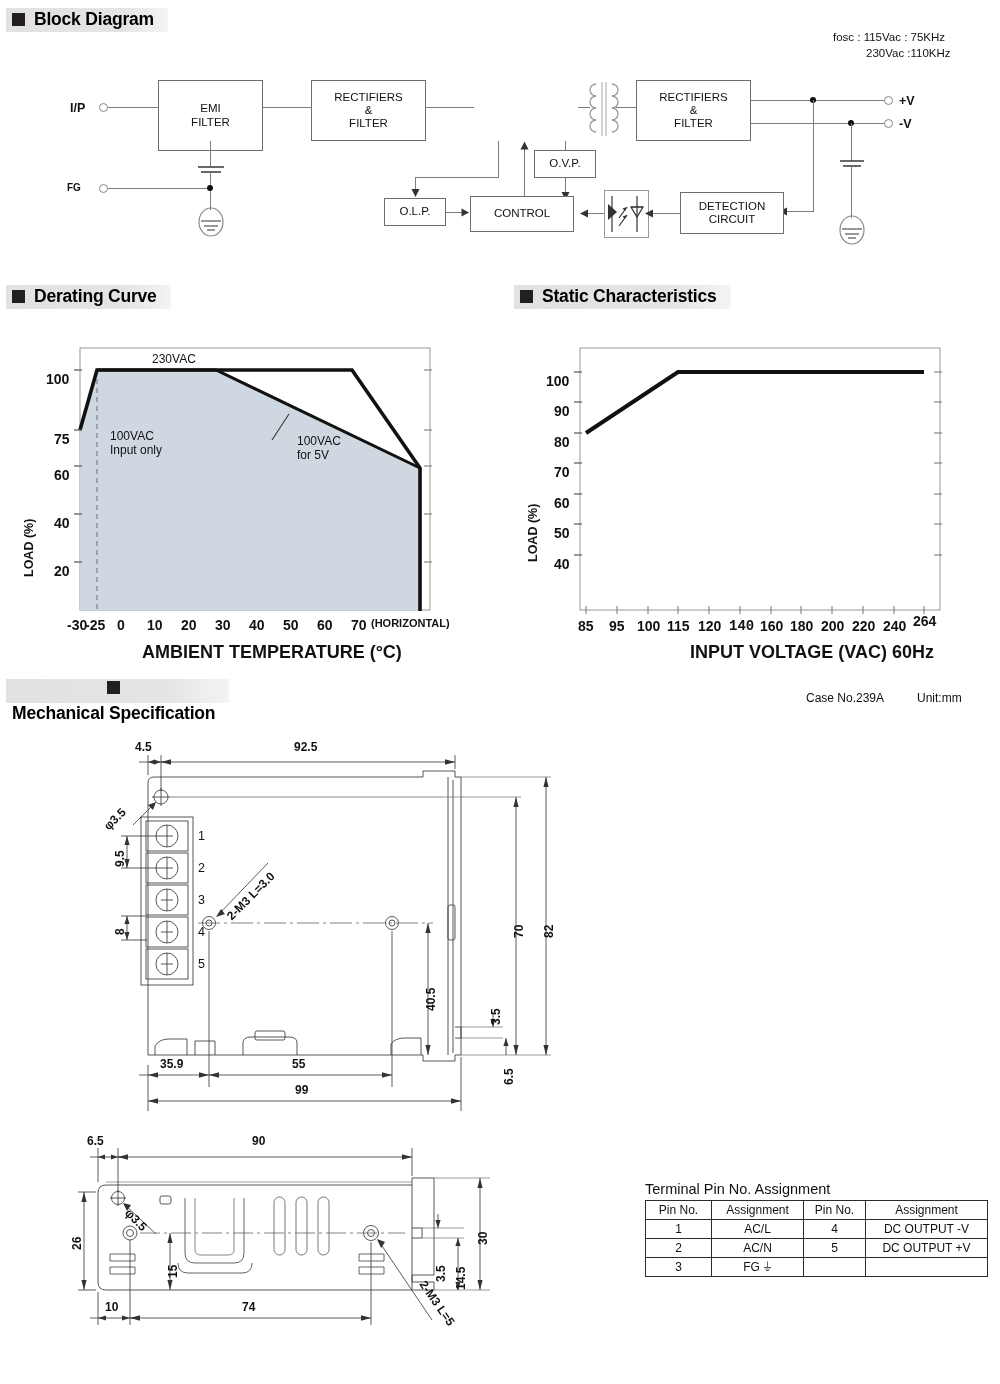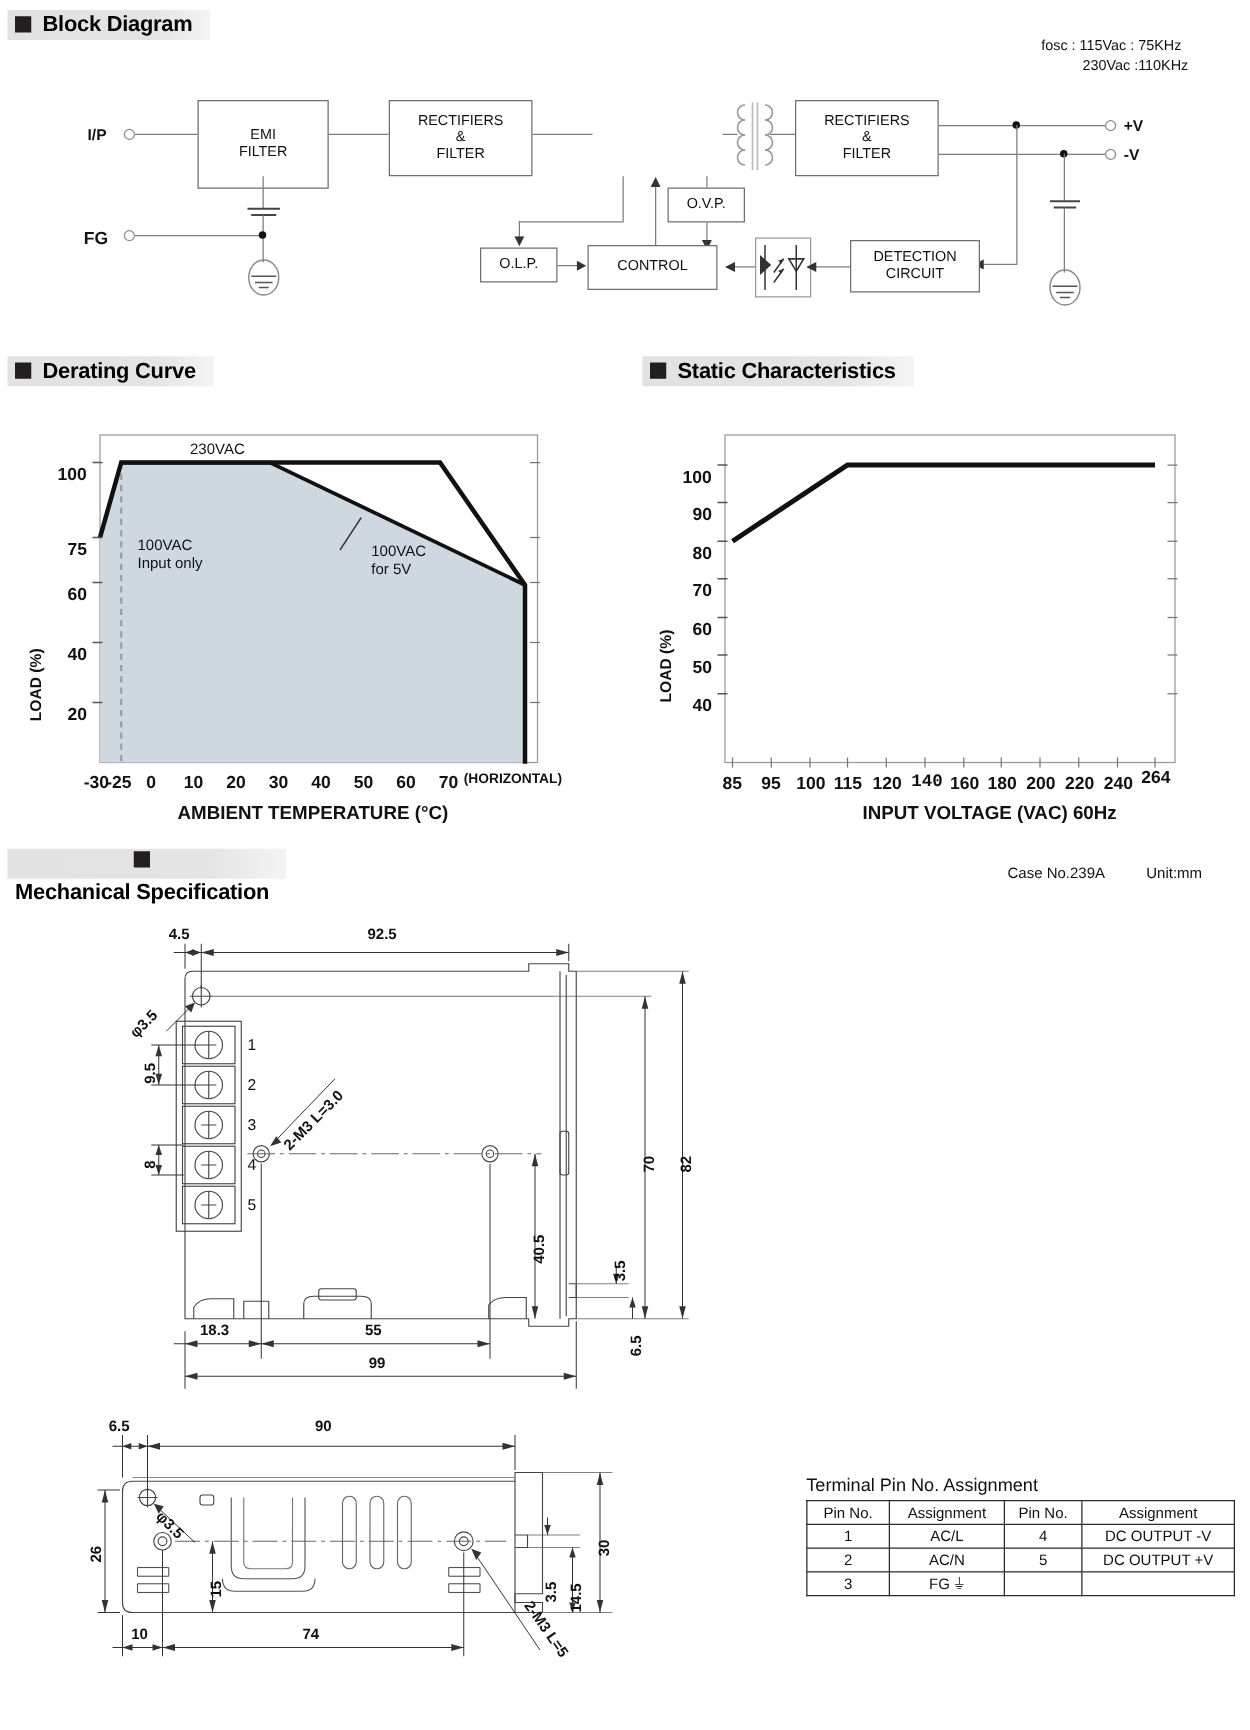--- a/index.html
+++ b/index.html
@@ -66,21 +66,21 @@
     background: #fff;
   }
   .dot {
     position: absolute; width: 6px; height: 6px;
     border-radius: 50%; background: #111;
   }
 
   
   .chart-wrap { position: absolute; }
   .axis-title {
-    position: absolute; font-size: 15px; font-weight: bold;
+    position: absolute; font-size: 18px; font-weight: bold;
     white-space: nowrap;
   }
   .ylab {
     position: absolute;
     font-size: 12.5px; font-weight: bold;
     transform: rotate(-90deg);
     transform-origin: 0 0;
     white-space: nowrap;
   }
   .tick-lbl {
@@ -126,21 +126,21 @@
 
 <div class="t" style="left:833px; top:31px; font-size:11.5px;">fosc : 115Vac : 75KHz</div>
 <div class="t" style="left:866px; top:47px; font-size:11.5px;">230Vac :110KHz</div>
 
 <div id="block-diagram">
 
   <div class="t bold" style="left:70px; top:101px; font-size:12.5px;">I/P</div>
   <div class="term" style="left:99px; top:103px;"></div>
   <div class="wire h" style="left:108px; top:107px; width:50px;"></div>
 
-  <div class="t bold" style="left:67px; top:182px; font-size:14px;">FG</div>
+  <div class="t bold" style="left:67px; top:182px; font-size:10px;">FG</div>
   <div class="term" style="left:99px; top:184px;"></div>
   <div class="wire h" style="left:108px; top:188px; width:102px;"></div>
 
   <div class="blk" style="left:158px; top:80px; width:105px; height:71px;">
     <div>
       <div>EMI</div>
       <div>FILTER</div>
     </div>
   </div>
 
@@ -582,21 +582,21 @@
   <div class="t bold" style="left:191px; top:5px; font-size:12px;">92.5</div>
   <div class="t bold" style="left:-2px; top:88px; font-size:12px; transform:rotate(-45deg); transform-origin:0 0;">φ3.5</div>
   <div class="t bold" style="left:10px; top:132px; font-size:12px; transform:rotate(-90deg); transform-origin:0 0;">9.5</div>
   <div class="t bold" style="left:10px; top:200px; font-size:12px; transform:rotate(-90deg); transform-origin:0 0;">8</div>
   <div class="t bold" style="left:121px; top:178px; font-size:12px; transform:rotate(-45deg); transform-origin:0 0;">2-M3 L=3.0</div>
   <div class="t bold" style="left:409px; top:203px; font-size:12px; transform:rotate(-90deg); transform-origin:0 0;">70</div>
   <div class="t bold" style="left:439px; top:203px; font-size:12px; transform:rotate(-90deg); transform-origin:0 0;">82</div>
   <div class="t bold" style="left:321px; top:276px; font-size:12px; transform:rotate(-90deg); transform-origin:0 0;">40.5</div>
   <div class="t bold" style="left:386px; top:290px; font-size:12px; transform:rotate(-90deg); transform-origin:0 0;">3.5</div>
   <div class="t bold" style="left:399px; top:350px; font-size:12px; transform:rotate(-90deg); transform-origin:0 0;">6.5</div>
-  <div class="t bold" style="left:57px; top:322px; font-size:12px;">18.3</div>
+  <div class="t bold" style="left:57px; top:322px; font-size:12px;">35.9</div>
   <div class="t bold" style="left:189px; top:322px; font-size:12px;">55</div>
   <div class="t bold" style="left:192px; top:348px; font-size:12px;">99</div>
 
   
   <div class="t" style="left:95px; top:94px; font-size:12.5px;">1</div>
   <div class="t" style="left:95px; top:126px; font-size:12.5px;">2</div>
   <div class="t" style="left:95px; top:158px; font-size:12.5px;">3</div>
   <div class="t" style="left:95px; top:190px; font-size:12.5px;">4</div>
   <div class="t" style="left:95px; top:222px; font-size:12.5px;">5</div>
 </div>

